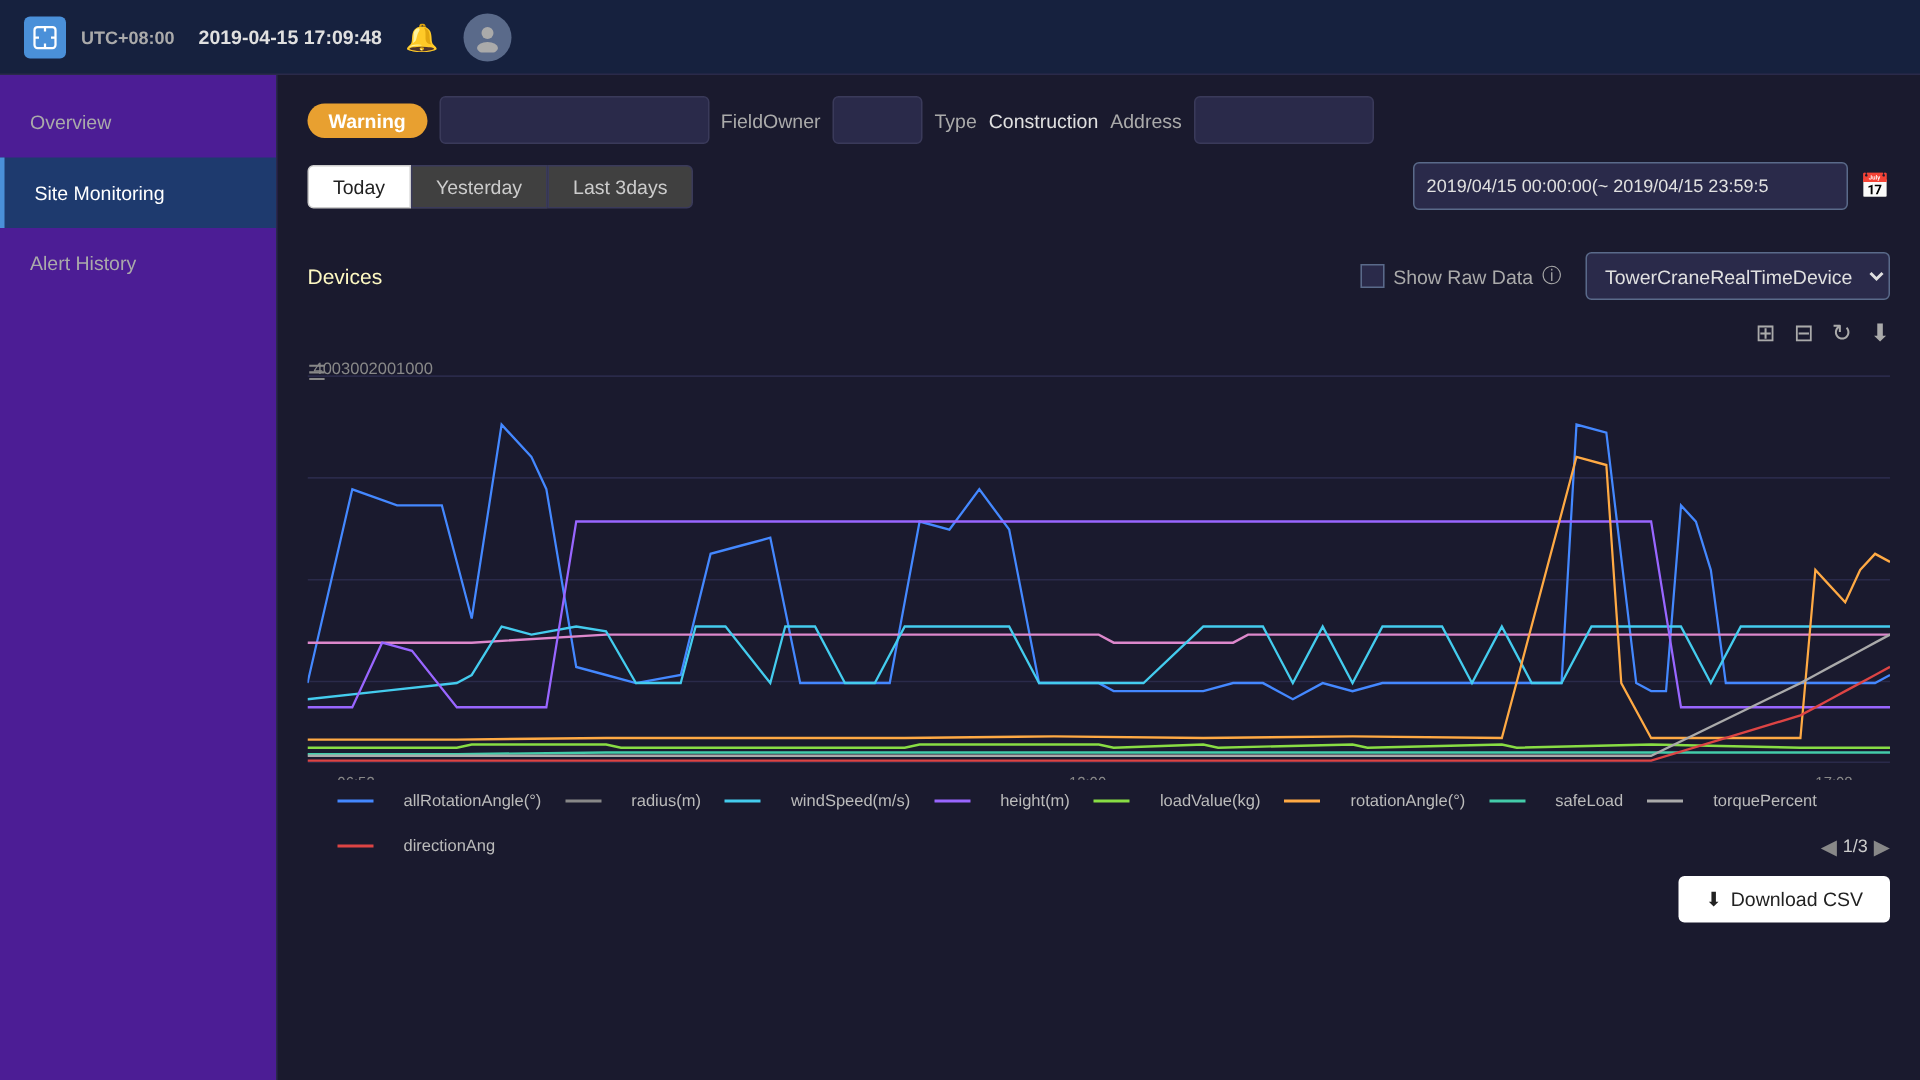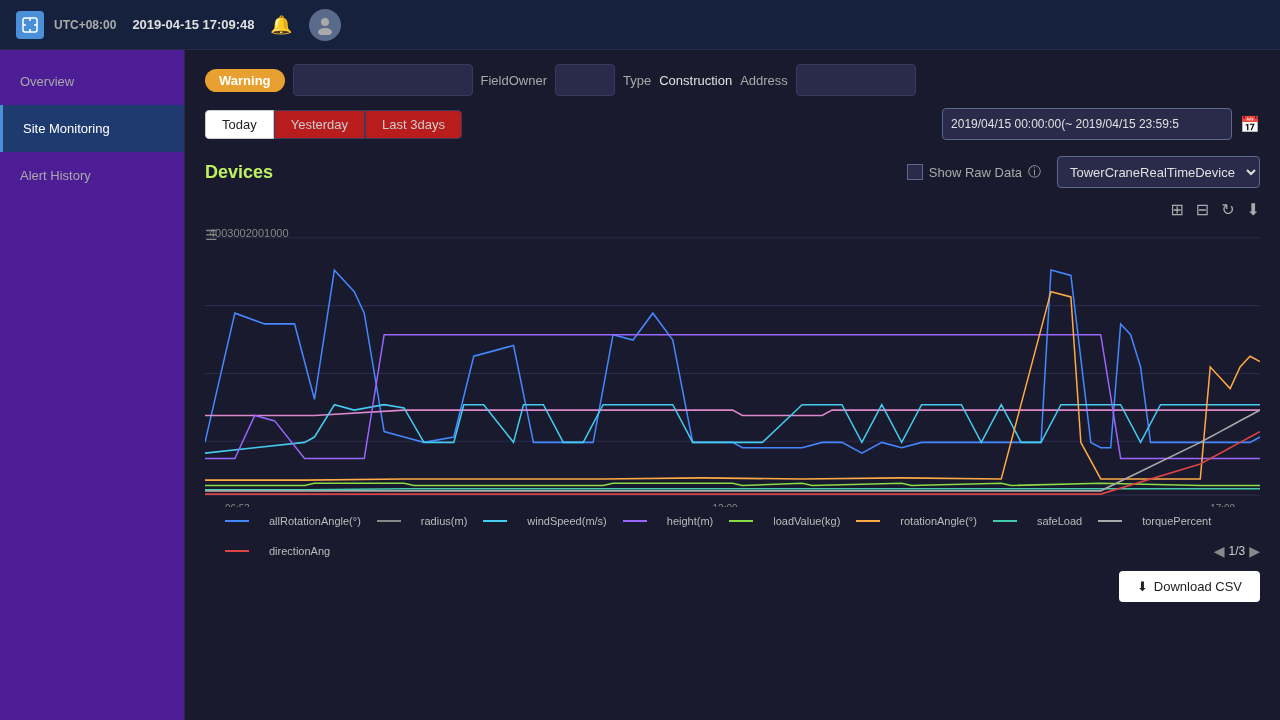--- a/index.html
+++ b/index.html
@@ -120,29 +120,29 @@
       height: 32px;
       color: #ccc;
       padding: 0 8px;
     }
 
     
     .date-row {
       display: flex;
       align-items: center;
       justify-content: space-between;
-      margin-bottom: 16px;
+      margin-bottom: 28px;
     }
     .date-btn-group {
       display: flex;
       gap: 0;
     }
     .date-btn {
       padding: 6px 16px;
-      background: #b91c1c;
+      background: #404040;
       border: 1px solid #3a3a5a;
       color: #ccc;
       cursor: pointer;
       font-size: 13px;
     }
     .date-btn:first-child { border-radius: 4px 0 0 4px; }
     .date-btn:last-child { border-radius: 0 4px 4px 0; }
     .date-btn.active {
       background: #fff;
       color: #222;
@@ -170,23 +170,23 @@
     }
 
     
     .devices-header {
       display: flex;
       align-items: center;
       justify-content: space-between;
       margin-bottom: 12px;
     }
     .devices-title {
-      color: #bef264;
-      font-size: 18px;
-      font-weight: bold;
+      color: #fef9c3;
+      font-size: 14px;
+      font-weight: normal;
     }
     .devices-right {
       display: flex;
       align-items: center;
       gap: 16px;
     }
     .show-raw-data {
       display: flex;
       align-items: center;
       gap: 6px;

